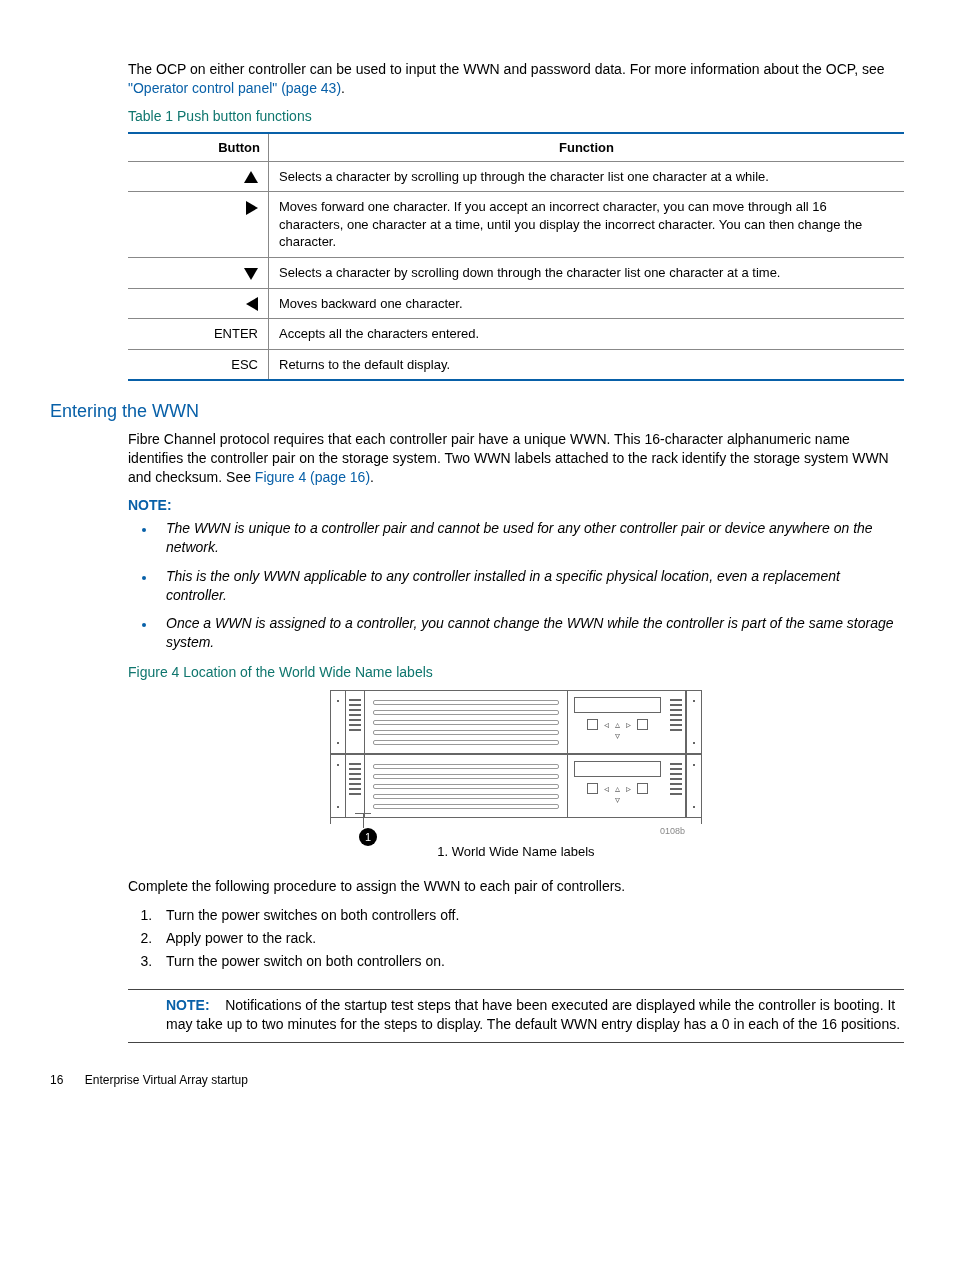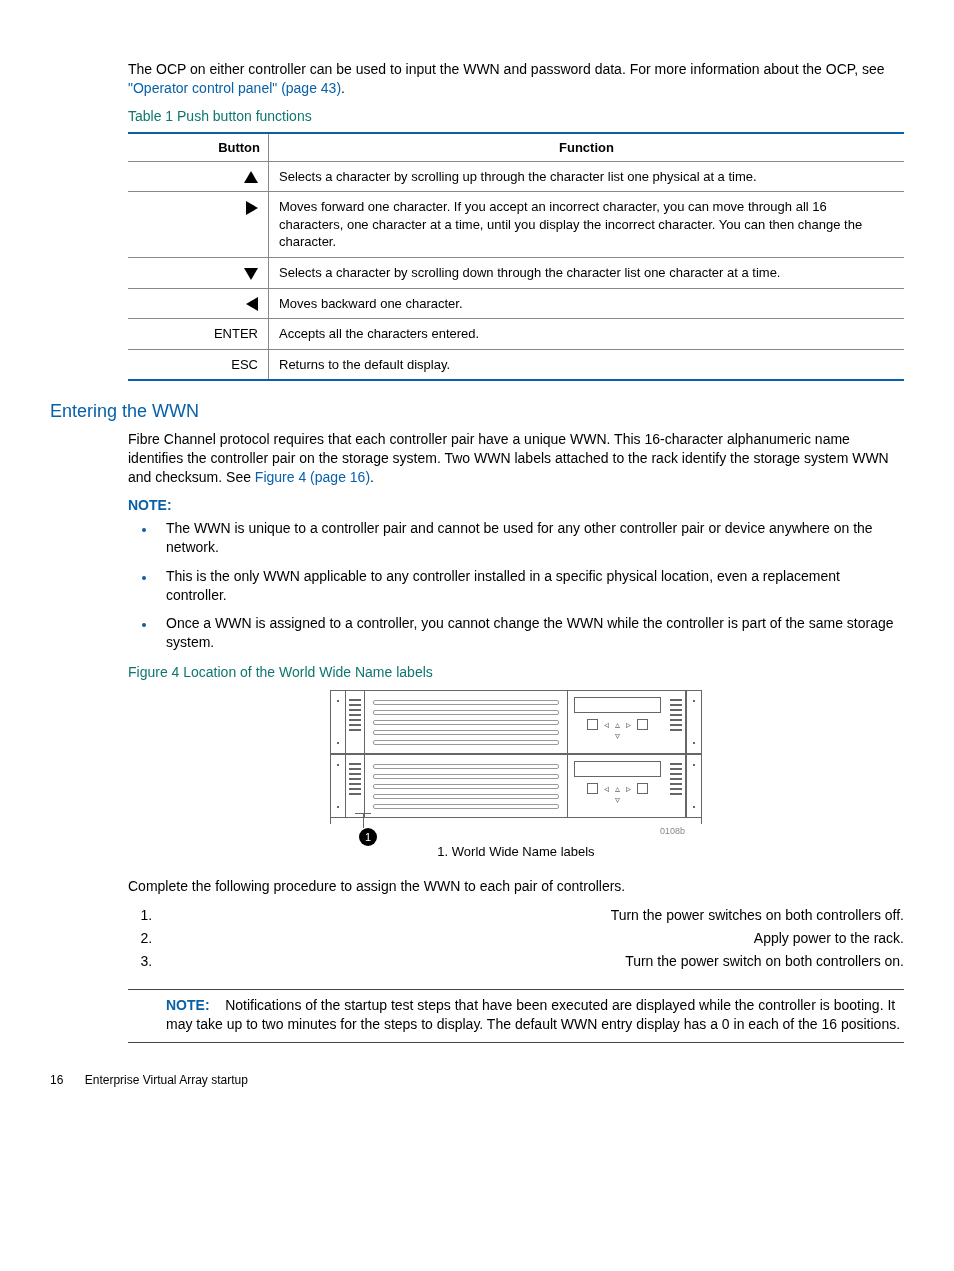--- a/index.html
+++ b/index.html
@@ -67,20 +67,21 @@
     margin: 18px 0 8px 0;
   }
   .note-heading {
     color: #0860a8;
     font-weight: bold;
     margin: 10px 0 6px 0;
   }
   ul.notelist {
     margin: 0 0 12px 0;
     padding-left: 20px;
+    font-style: italic;
   }
   ul.notelist li {
     margin: 6px 0 10px 8px;
     line-height: 1.35;
     padding-left: 10px;
   }
   ul.notelist li::marker {
     color: #0860a8;
     font-size: 12px;
   }
@@ -89,21 +90,20 @@
     margin: 10px 0 4px 0;
   }
   .figure-caption {
     text-align: center;
     font-size: 13px;
     margin: 20px 0 18px 0;
   }
   ol.steps {
     margin: 4px 0 18px 0;
     padding-left: 28px;
-    text-align: right;
   }
   ol.steps li {
     margin: 4px 0;
     padding-left: 10px;
     line-height: 1.35;
   }
   .hr-note {
     border: none;
     border-top: 1px solid #444;
     margin: 6px 0;
@@ -255,21 +255,21 @@
           <th>Function</th>
         </tr>
       </thead>
       <tbody>
         <tr>
           <td>
             <svg class="icon-svg" width="14" height="12">
                 <polygon points="7,0 14,12 0,12" fill="#000"></polygon>
               </svg>
           </td>
-          <td>Selects a character by scrolling up through the character list one physical at a time.</td>
+          <td>Selects a character by scrolling up through the character list one character at a while.</td>
         </tr>
         <tr>
           <td>
             <svg class="icon-svg" width="12" height="14">
                 <polygon points="0,0 12,7 0,14" fill="#000"></polygon>
               </svg>
           </td>
           <td>Moves forward one character. If you accept an incorrect character, you can move through all 16 characters, one character at a time, until you display the incorrect character. You can then change the character.</td>
         </tr>
         <tr>

